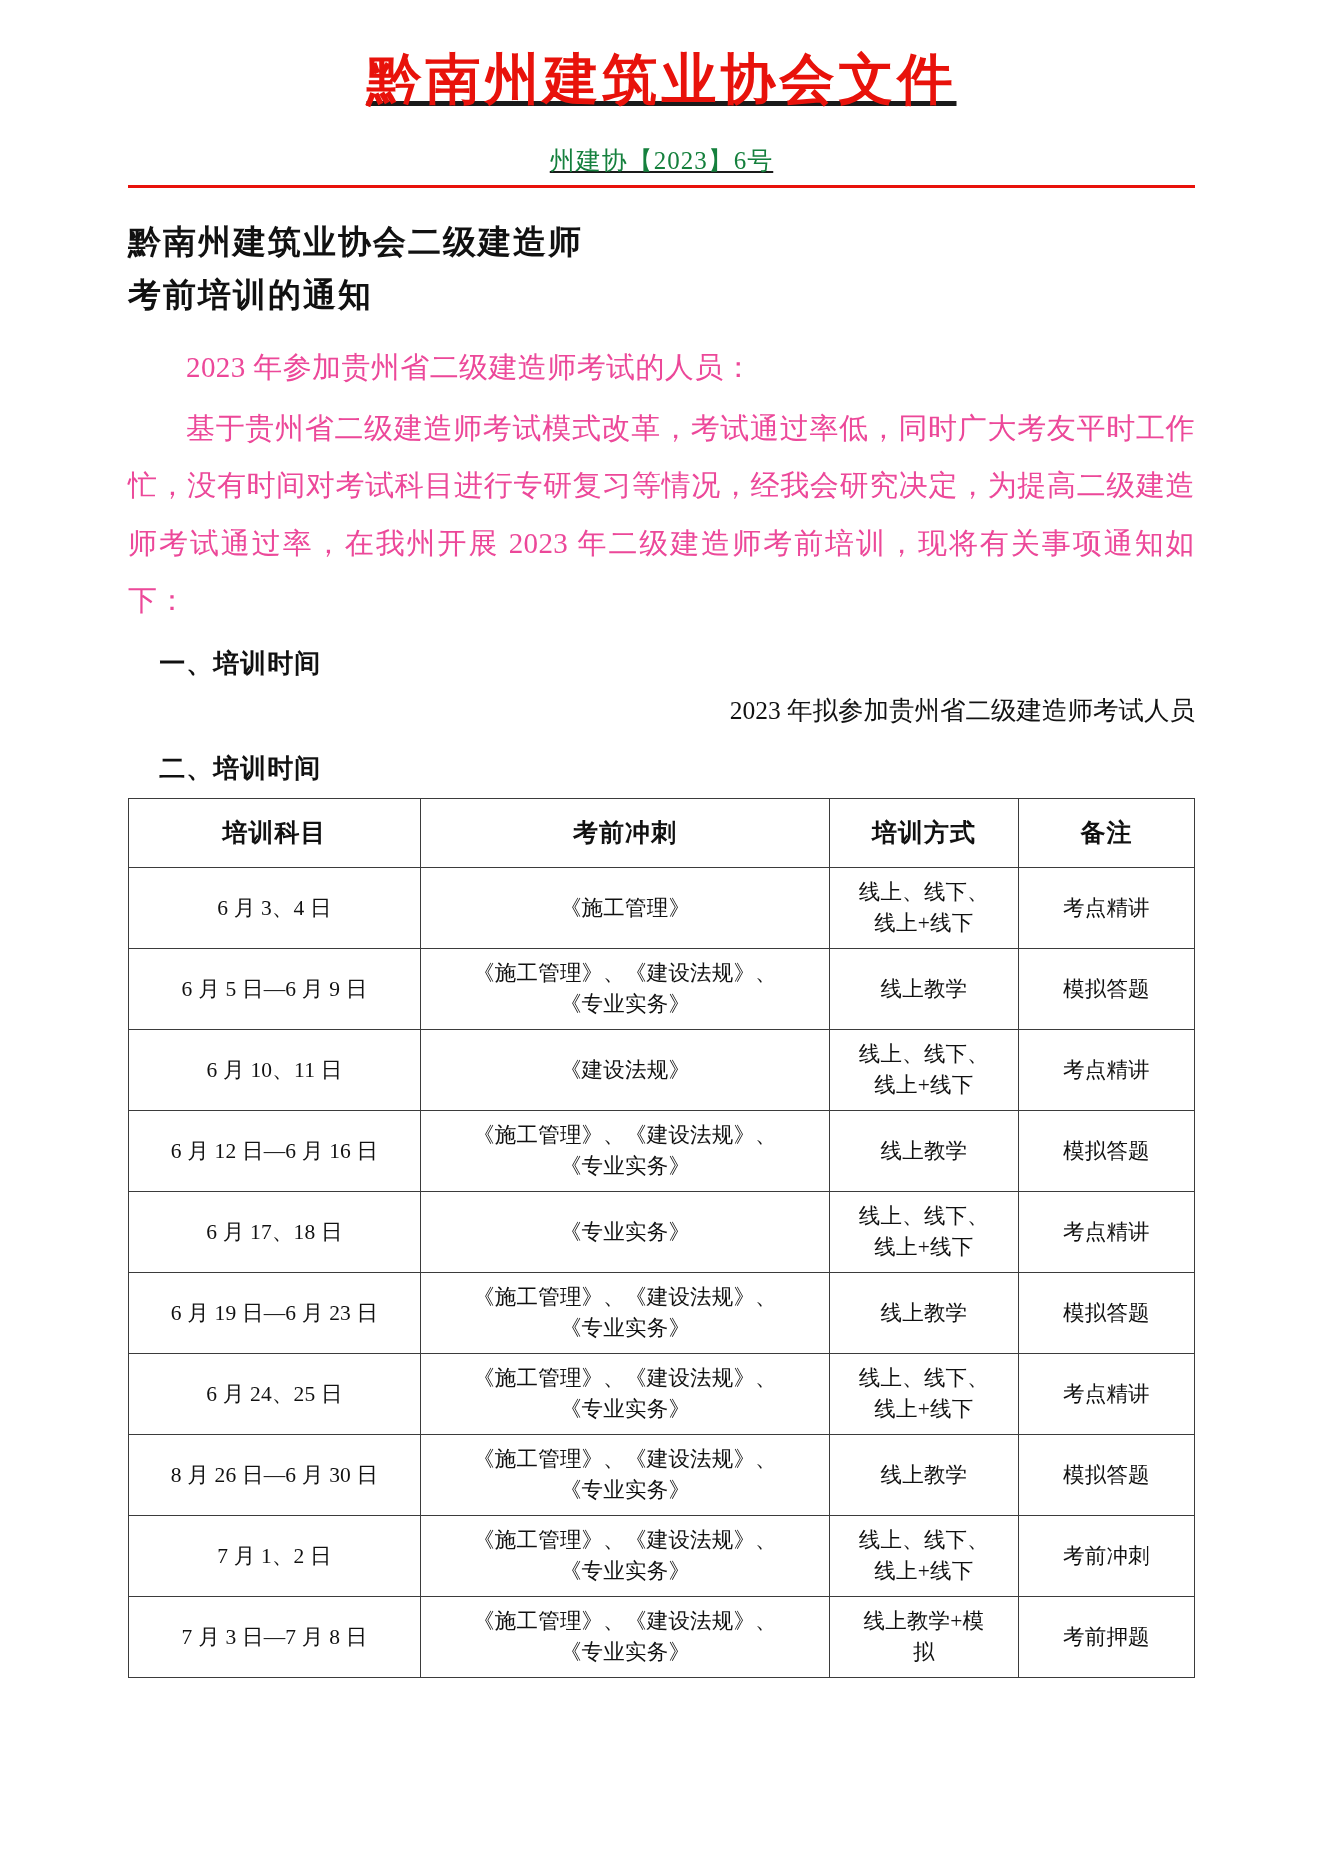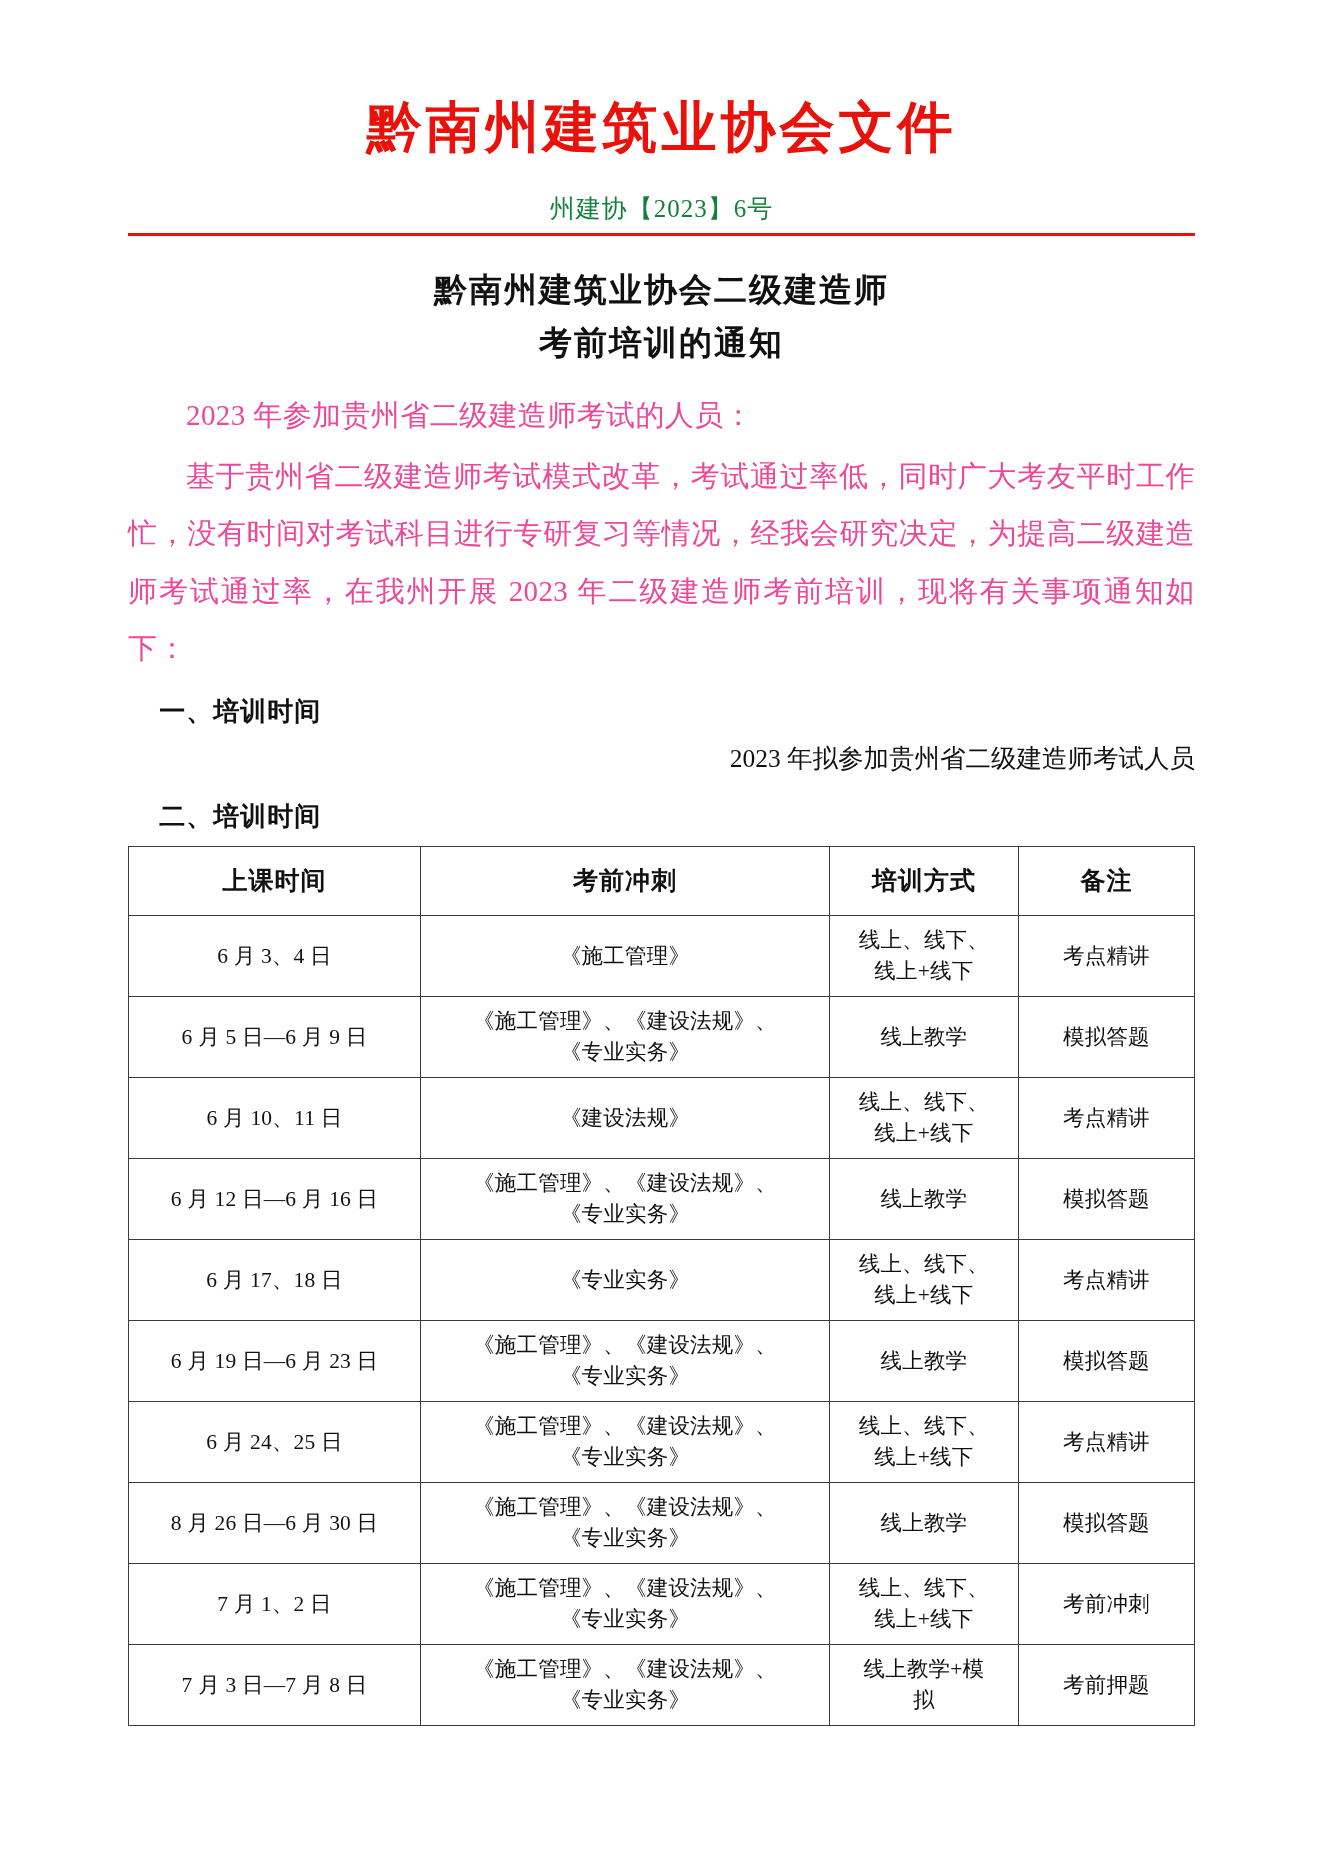--- a/index.html
+++ b/index.html
@@ -19,21 +19,22 @@
     width: 1323px;
     height: 1871px;
     box-sizing: border-box;
     padding: 0 128px;
     position: relative;
   }
 
   
   .masthead {
     text-align: center;
-    padding-top: 96px;
+    padding-top: 48px;
+    text-decoration: underline;
   }
   .masthead-title {
     color: #e8120b;
     font-family: "DejaVu Serif", "Liberation Serif", serif;
     font-weight: bold;
     font-size: 55px;
     letter-spacing: 4px;
     line-height: 1.12;
     white-space: nowrap;
   }
@@ -47,21 +48,21 @@
   }
   .red-rule {
     height: 3px;
     background: #e8120b;
     margin-top: 8px;
     width: 100%;
   }
 
   
   .doc-heading {
-    text-align: center;
+    text-align: left;
     font-size: 33px;
     font-weight: bold;
     letter-spacing: 2px;
     line-height: 1.62;
     margin-top: 28px;
     color: #111;
   }
   .doc-heading .hline { display: block; }
 
   
@@ -155,21 +156,21 @@
 
     <table class="schedule">
       <colgroup>
         <col class="c-time">
           <col class="c-subj">
           <col class="c-mode">
           <col class="c-note">
       </colgroup>
       <thead>
         <tr>
-          <th>上课时间</th>
+          <th>培训科目</th>
           <th>考前冲刺</th>
           <th>培训方式</th>
           <th>备注</th>
         </tr>
       </thead>
       <tbody>
           <tr>
             <td>6 月 3、4 日</td>
             <td>《施工管理》</td>
             <td>线上、线下、<br>线上+线下</td>

